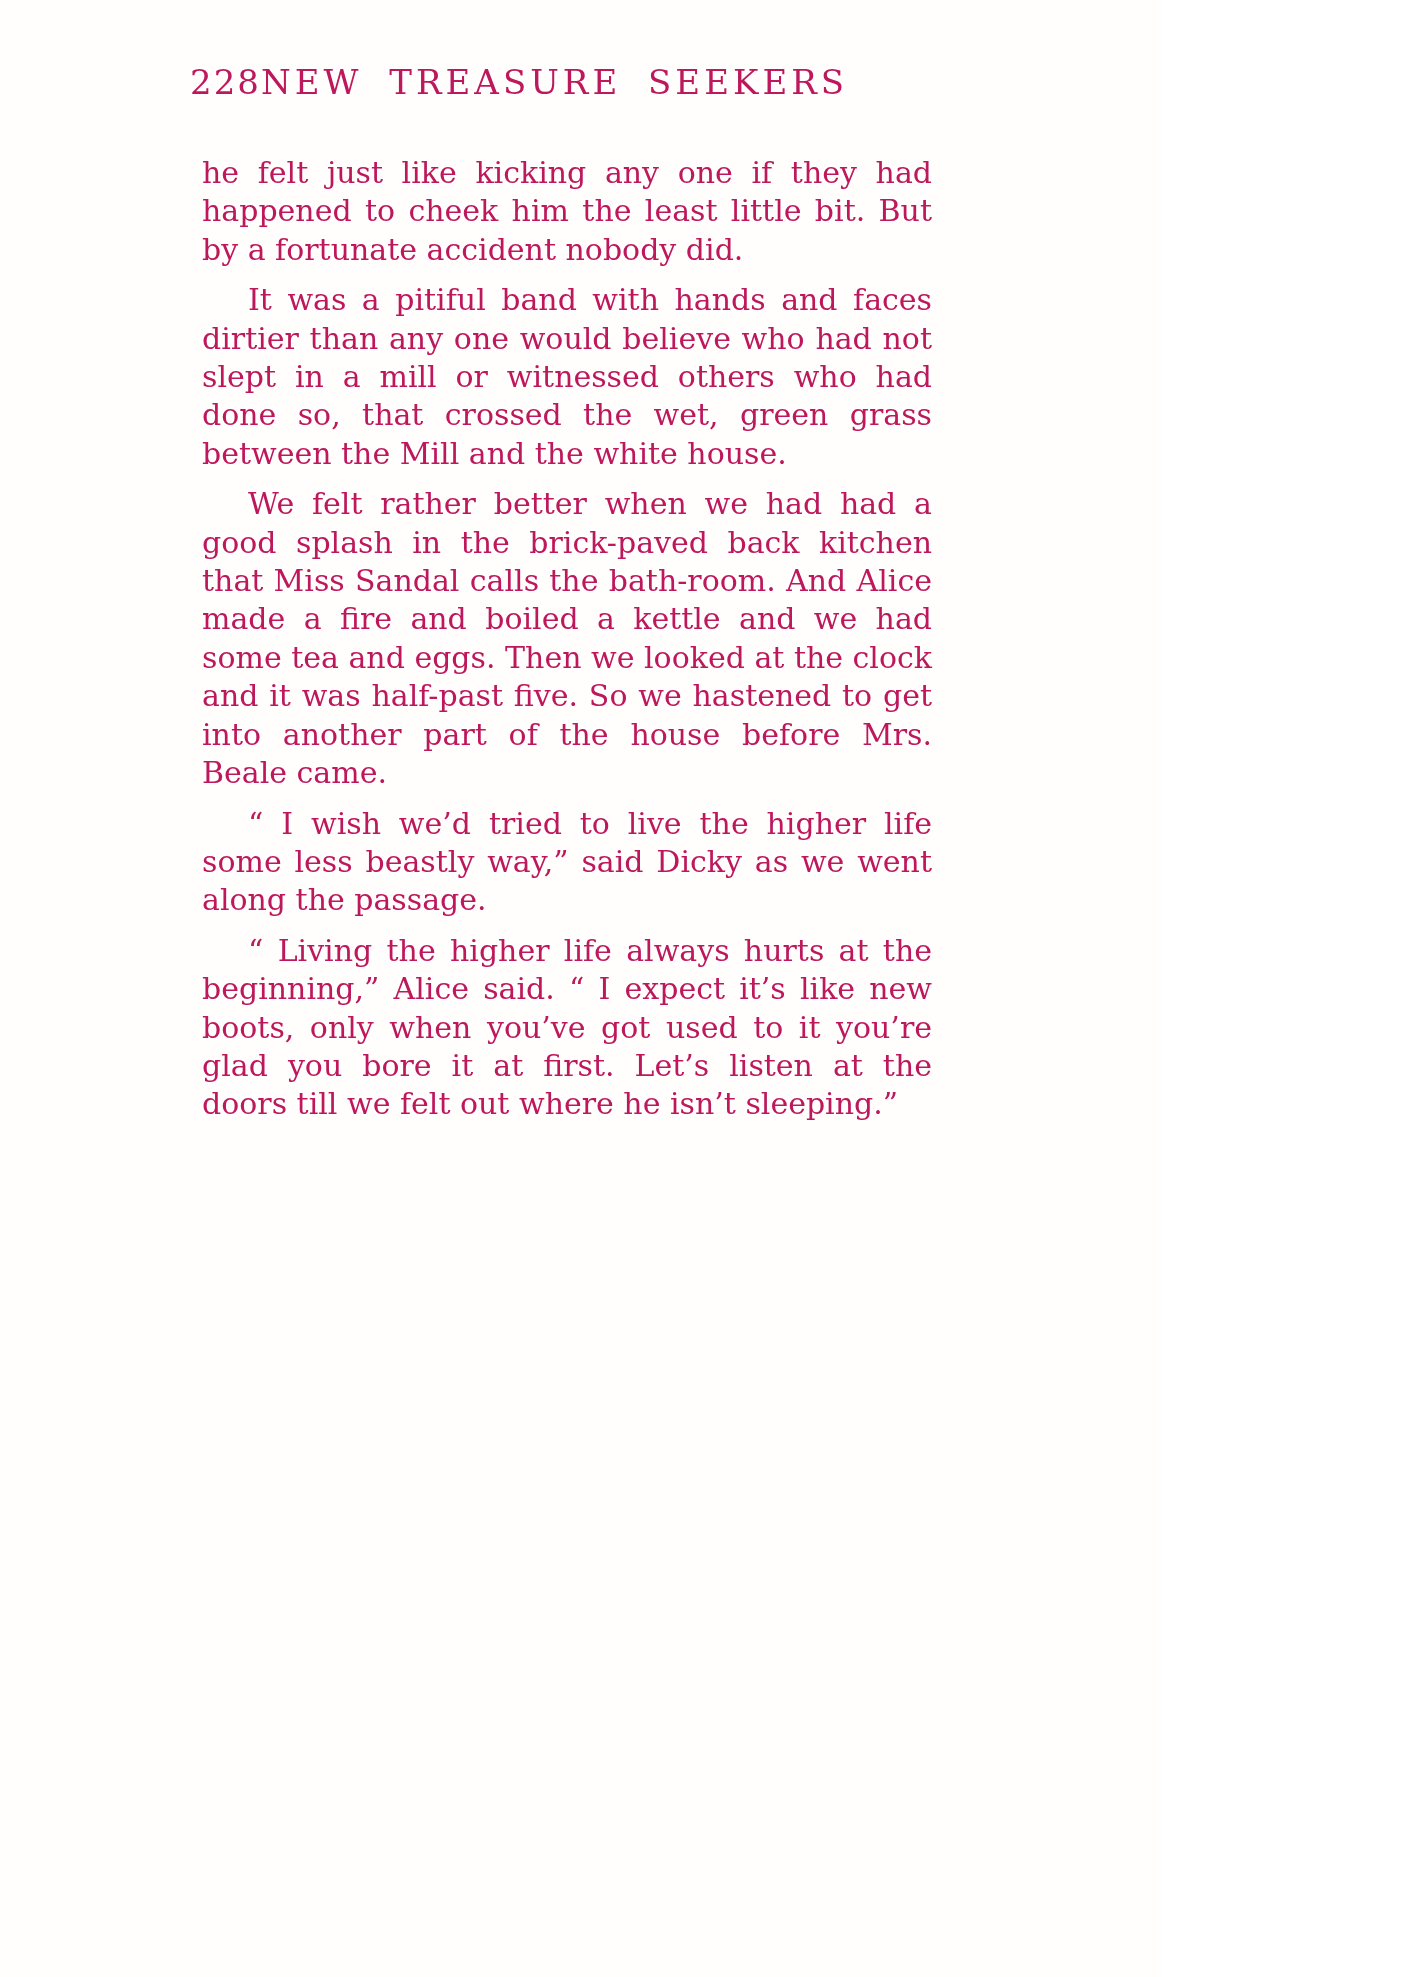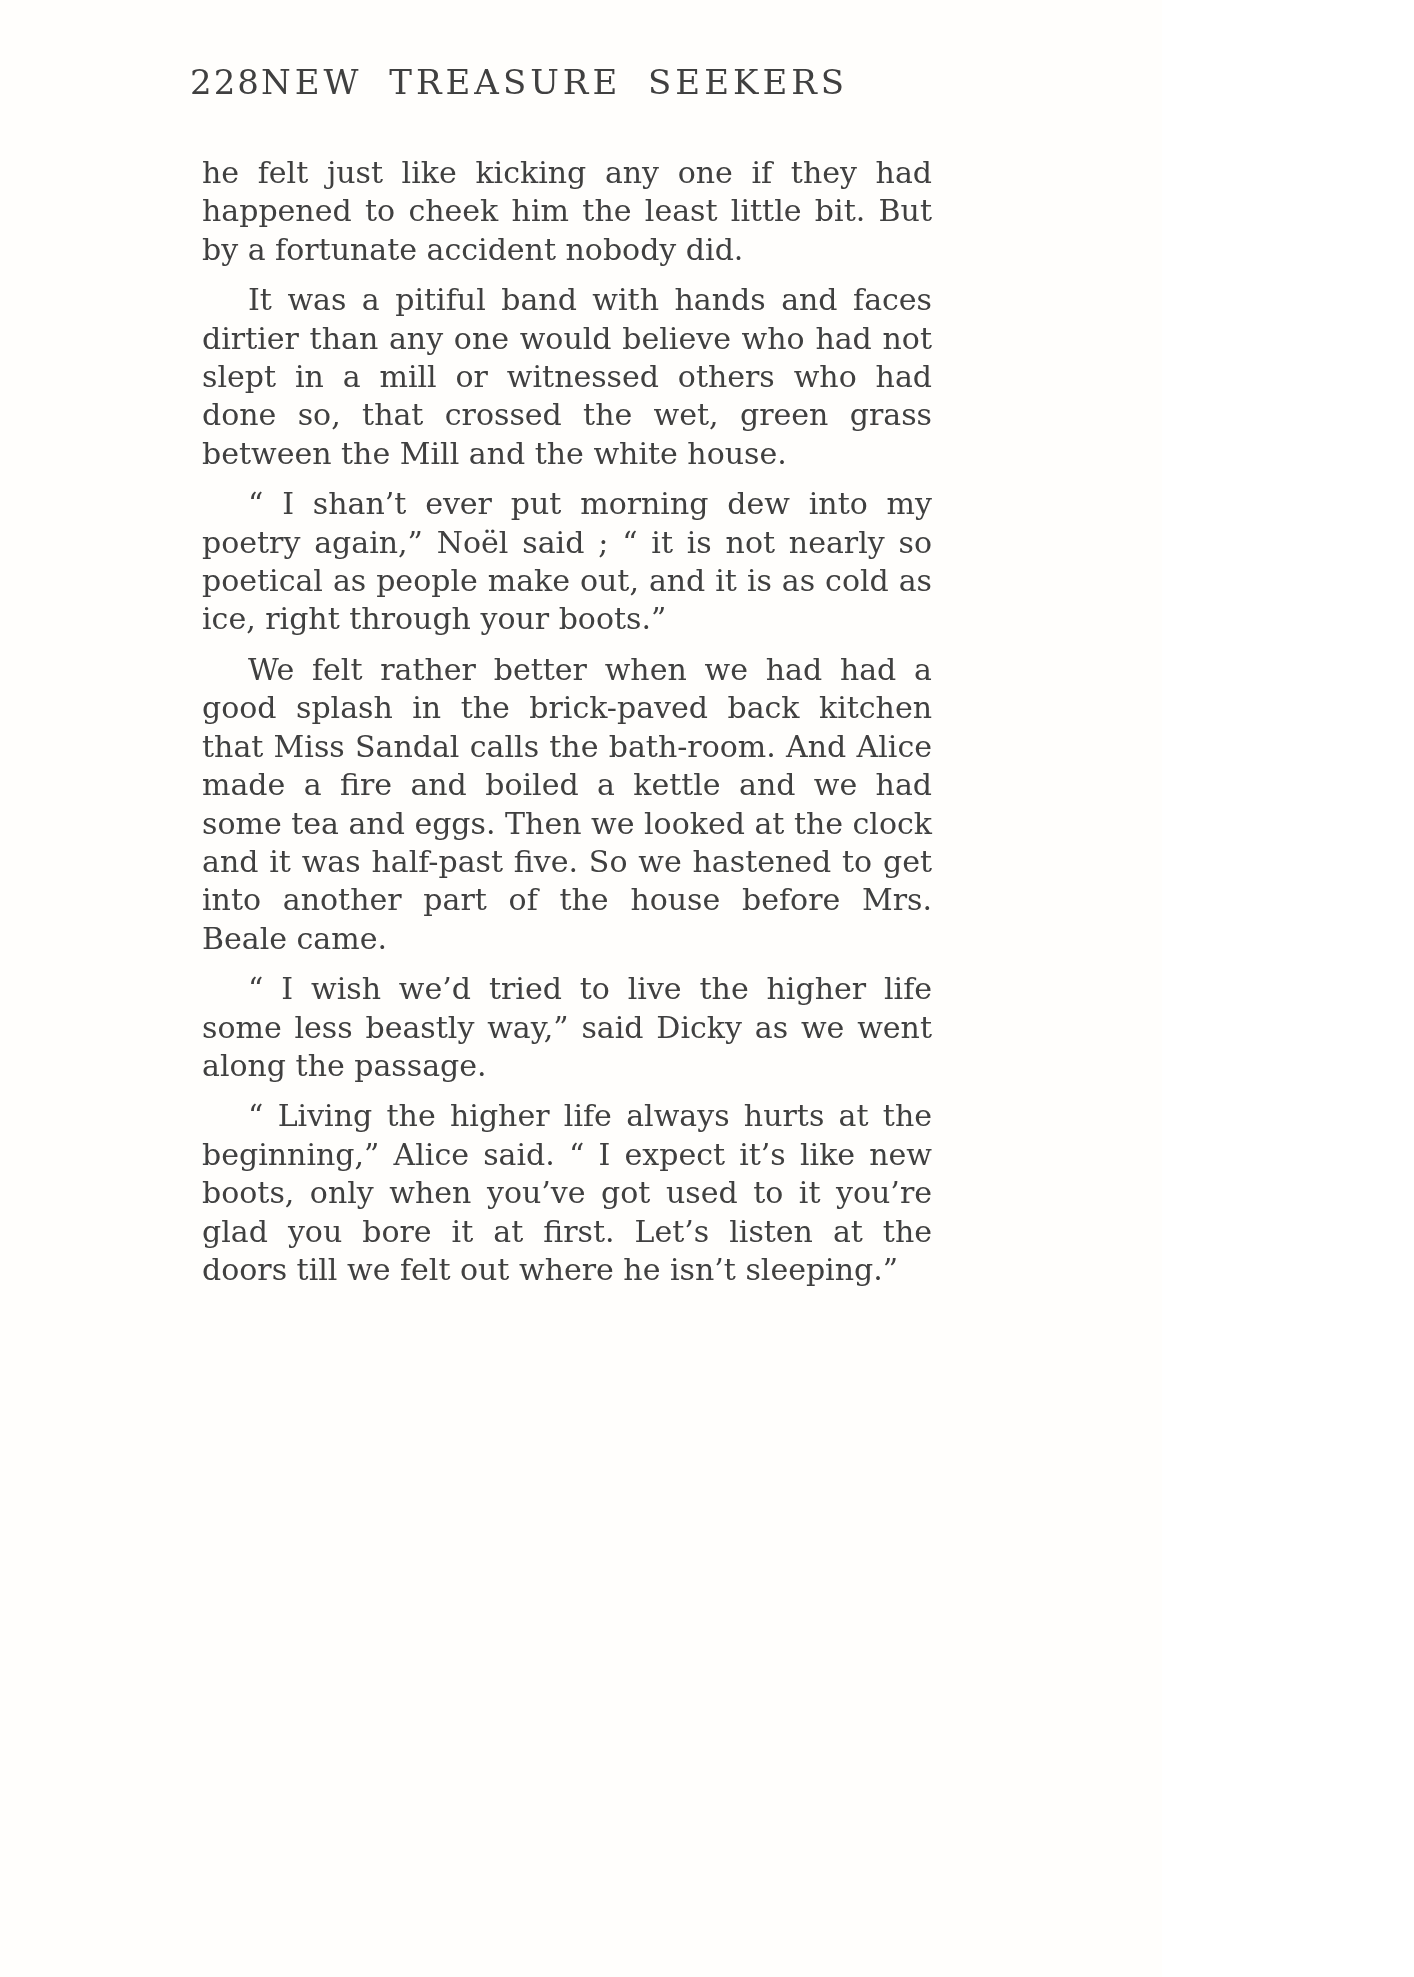--- a/index.html
+++ b/index.html
@@ -6,21 +6,21 @@
   html, body {
     margin: 0;
     padding: 0;
     background: #ffffff;
   }
   .page {
     position: relative;
     width: 1162px;
     height: 1977px;
     background: #fffefc;
-    color: #404040;
+    color: #be185d;
     font-family: "DejaVu Serif", "Liberation Serif", serif;
     overflow: hidden;
   }
   .running-head {
     position: absolute;
     left: 190px;
     top: 64px;
     width: 754px;
     display: flex;
     align-items: baseline;
@@ -59,19 +59,18 @@
 <div class="page">
 
   <header class="running-head">
     <span class="page-number">228</span>
     <span class="running-title">NEW TREASURE SEEKERS</span>
   </header>
 
   <main class="text-block">
     <p class="continuation">he felt just like kicking any one if they had happened to cheek him the least little bit. But by a fortunate accident nobody did.</p>
     <p>It was a pitiful band with hands and faces dirtier than any one would believe who had not slept in a mill or witnessed others who had done so, that crossed the wet, green grass between the Mill and the white house.</p>
-    <p>“ I shan’t ever put morning dew into my poetry again,” Noël said ; “ it is not nearly so poetical as people make out, and it is as cold as ice, right through your boots.”</p>
     <p>We felt rather better when we had had a good splash in the brick-paved back kitchen that Miss Sandal calls the bath-room.  And Alice made a fire and boiled a kettle and we had some tea and eggs.  Then we looked at the clock and it was half-past five.  So we hastened to get into another part of the house before Mrs. Beale came.</p>
     <p>“ I wish we’d tried to live the higher life some less beastly way,” said Dicky as we went along the passage.</p>
     <p>“ Living the higher life always hurts at the beginning,” Alice said.  “ I expect it’s like new boots, only when you’ve got used to it you’re glad you bore it at first.  Let’s listen at the doors till we felt out where he isn’t sleeping.”</p>
   </main>
 
 </div>
 
 </body></html>

